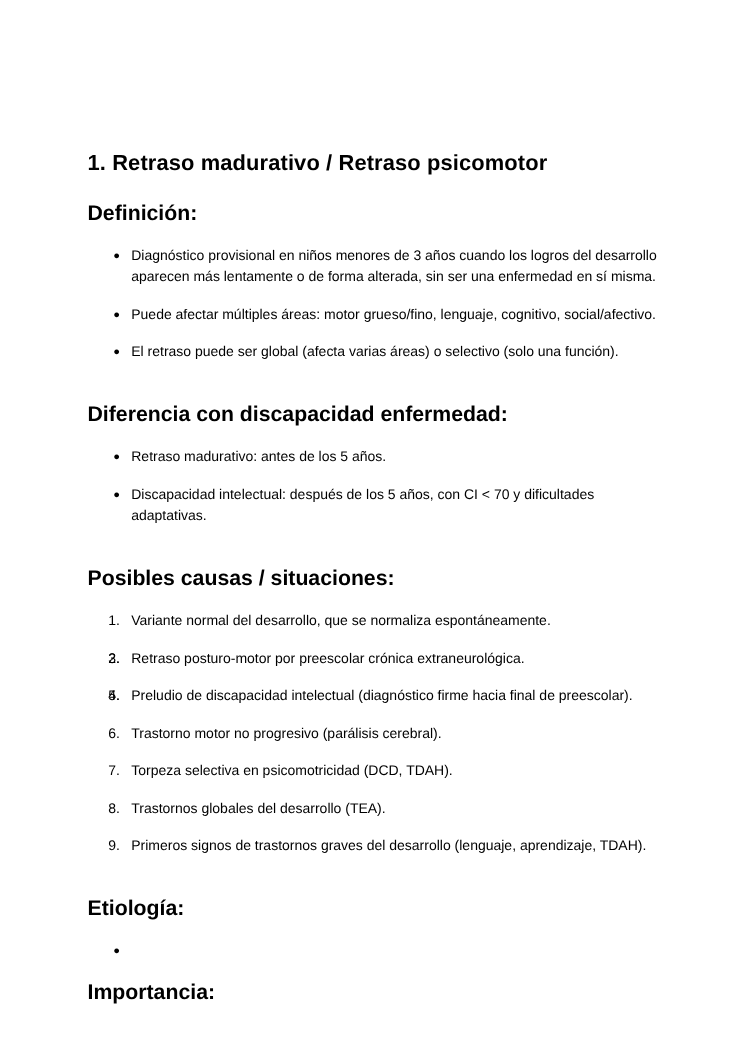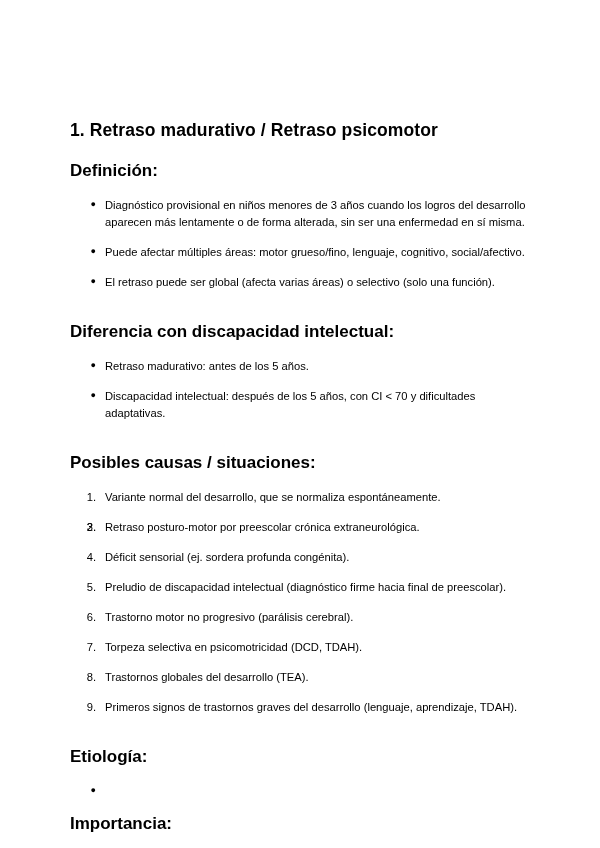--- a/index.html
+++ b/index.html
@@ -112,36 +112,36 @@
           <div class="section-heading">Definición:</div>
           <div class="heading-gap"></div>
           <ul class="bullets">
             <li class="item"><span class="marker">●</span><span class="txt">Diagnóstico provisional en niños menores de 3 años cuando los logros del desarrollo aparecen más lentamente o de forma alterada, sin ser una enfermedad en sí misma.</span></li>
             <li class="item"><span class="marker">●</span><span class="txt">Puede afectar múltiples áreas: motor grueso/fino, lenguaje, cognitivo, social/afectivo.</span></li>
             <li class="item"><span class="marker">●</span><span class="txt">El retraso puede ser <b>global</b> (afecta varias áreas) o <b>selectivo</b> (solo una función).</span></li>
           </ul>
         </div>
         <div class="section-gap"></div>
         <div class="block">
-          <div class="section-heading">Diferencia con discapacidad intelectual:</div>
+          <div class="section-heading">Diferencia con discapacidad enfermedad:</div>
           <div class="heading-gap"></div>
           <ul class="bullets">
             <li class="item"><span class="marker">●</span><span class="txt">Retraso madurativo: antes de los 5 años.</span></li>
             <li class="item"><span class="marker">●</span><span class="txt">Discapacidad intelectual: después de los 5 años, con CI &lt; 70 y dificultades adaptativas.</span></li>
           </ul>
         </div>
         <div class="section-gap"></div>
         <div class="block">
           <div class="section-heading">Posibles causas / situaciones:</div>
           <div class="heading-gap"></div>
           <ol class="numbers">
             <li class="item"><span class="marker">1.</span><span class="txt">Variante normal del desarrollo, que se normaliza espontáneamente.</span></li>
             <li class="item"><span class="marker">2.</span></li>
             <li class="item"><span class="marker">3.</span><span class="txt">Retraso posturo-motor por preescolar crónica extraneurológica.</span></li>
-            <li class="item"><span class="marker">4.</span><span class="txt">Déficit sensorial (ej. sordera profunda congénita).</span></li>
+            <li class="item"><span class="marker">4.</span></li>
             <li class="item"><span class="marker">5.</span><span class="txt">Preludio de discapacidad intelectual (diagnóstico firme hacia final de preescolar).</span></li>
             <li class="item"><span class="marker">6.</span><span class="txt">Trastorno motor no progresivo (parálisis cerebral).</span></li>
             <li class="item"><span class="marker">7.</span><span class="txt">Torpeza selectiva en psicomotricidad (DCD, TDAH).</span></li>
             <li class="item"><span class="marker">8.</span><span class="txt">Trastornos globales del desarrollo (TEA).</span></li>
             <li class="item"><span class="marker">9.</span><span class="txt">Primeros signos de trastornos graves del desarrollo (lenguaje, aprendizaje, TDAH).</span></li>
           </ol>
         </div>
         <div class="section-gap"></div>
         <div class="block">
           <div class="section-heading">Etiología:</div>

